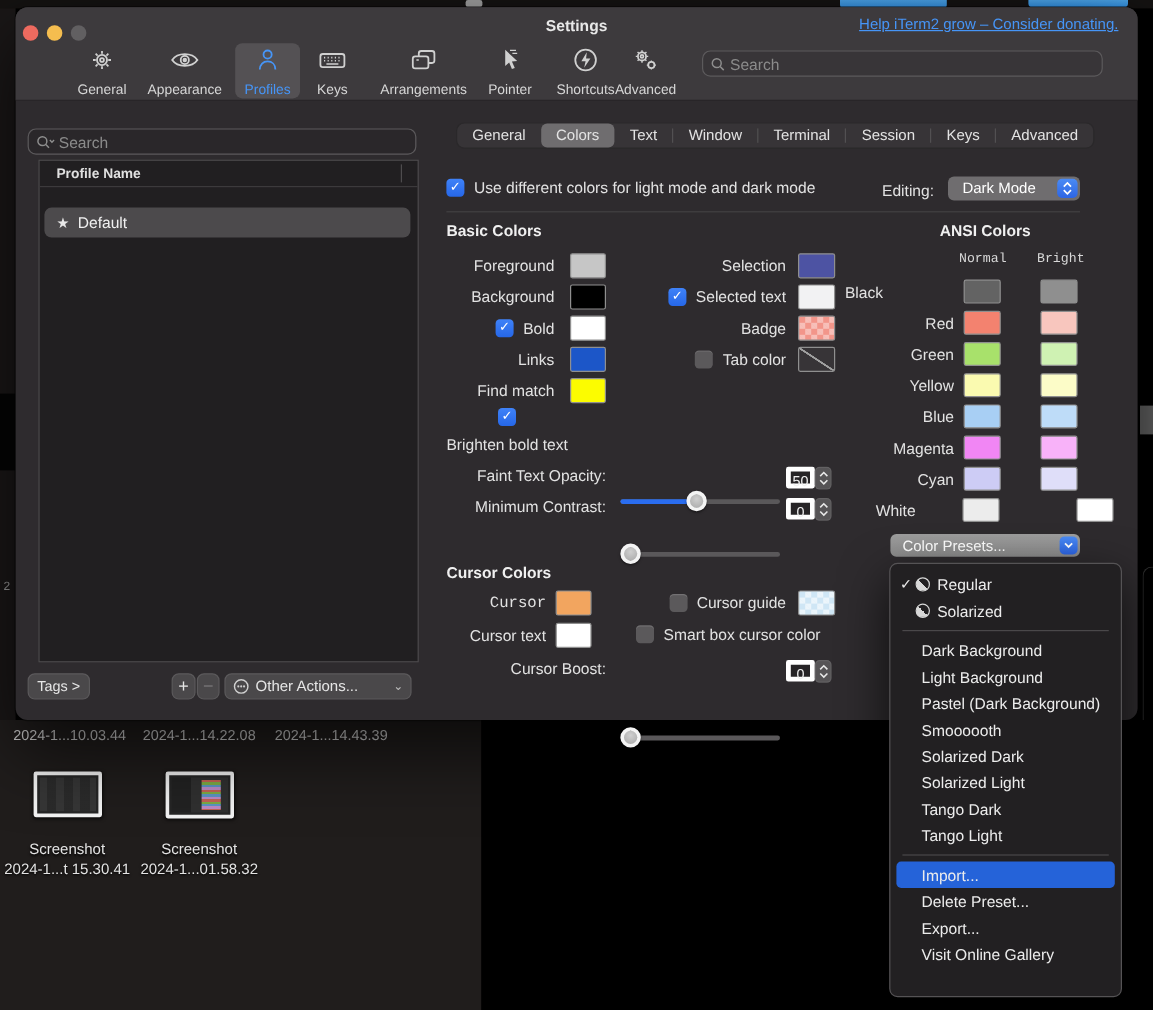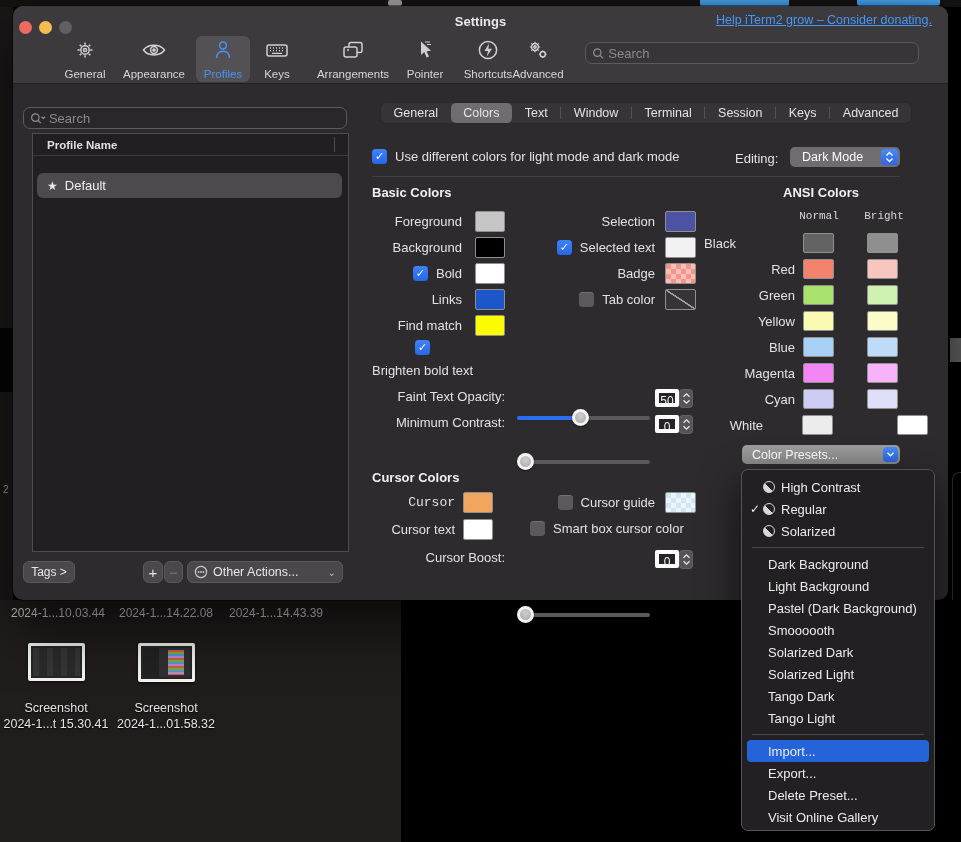--- a/index.html
+++ b/index.html
@@ -485,41 +485,36 @@
     <span class="badge">
         <svg width="9" height="7" viewBox="0 0 9 7">
           <path d="M1.5 1.8 L4.5 4.8 L7.5 1.8" stroke="#fff" fill="none" stroke-width="1.5"></path>
         </svg>
       </span>
   </div>
 </div>
 
 <div id="menu">
   <div class="mi iconed">
-    <span class="check"></span>
-    <span class="theme-icon"></span>
-    <span>High Contrast</span>
-  </div>
-  <div class="mi iconed">
     <span class="check">✓</span>
     <span class="theme-icon"></span>
     <span>Regular</span>
   </div>
   <div class="mi iconed">
     <span class="check"></span>
     <span class="theme-icon"></span>
     <span>Solarized</span>
   </div>
   <div class="msep"></div>
   <div class="mi">Dark Background</div>
   <div class="mi">Light Background</div>
   <div class="mi">Pastel (Dark Background)</div>
   <div class="mi">Smoooooth</div>
   <div class="mi">Solarized Dark</div>
   <div class="mi">Solarized Light</div>
   <div class="mi">Tango Dark</div>
   <div class="mi">Tango Light</div>
   <div class="msep"></div>
   <div class="mi hl">Import...</div>
+  <div class="mi">Delete Preset...</div>
   <div class="mi">Export...</div>
-  <div class="mi">Delete Preset...</div>
   <div class="mi">Visit Online Gallery</div>
 </div>
 
 </body></html>

